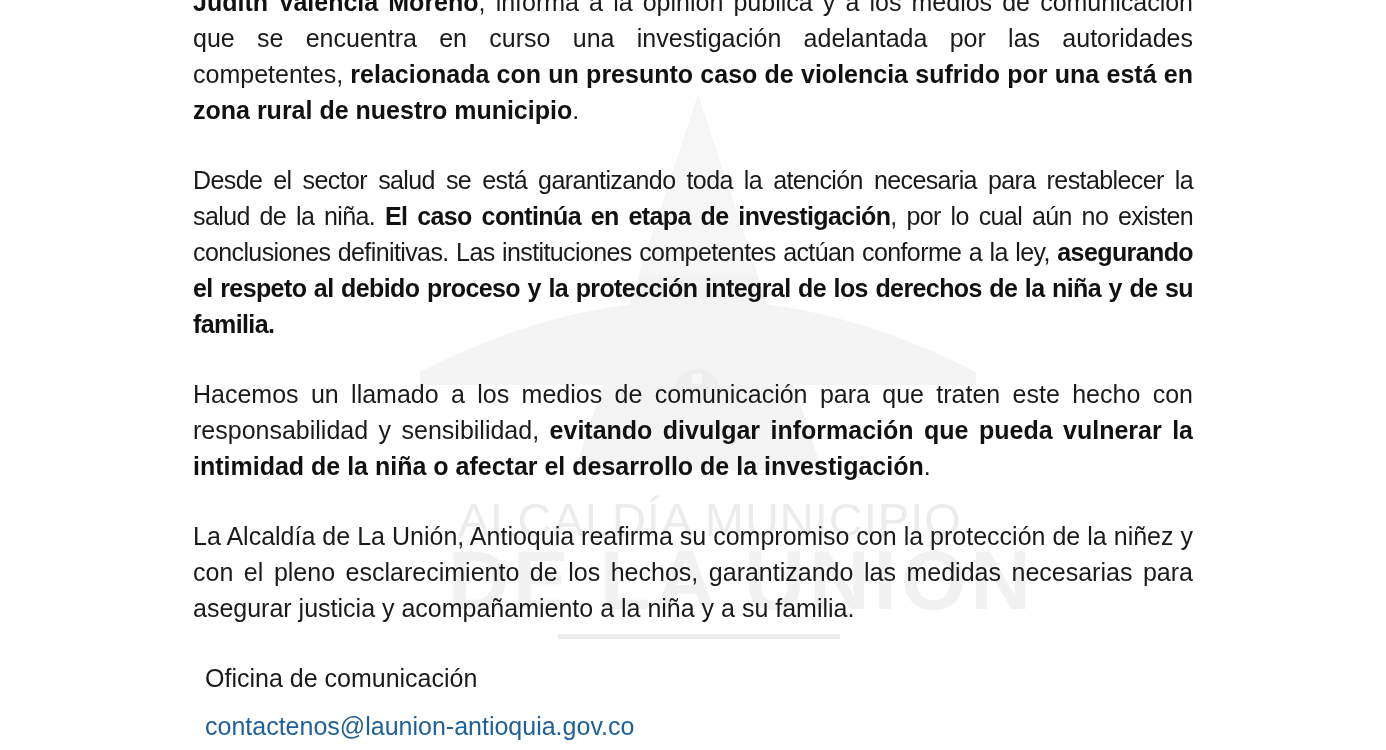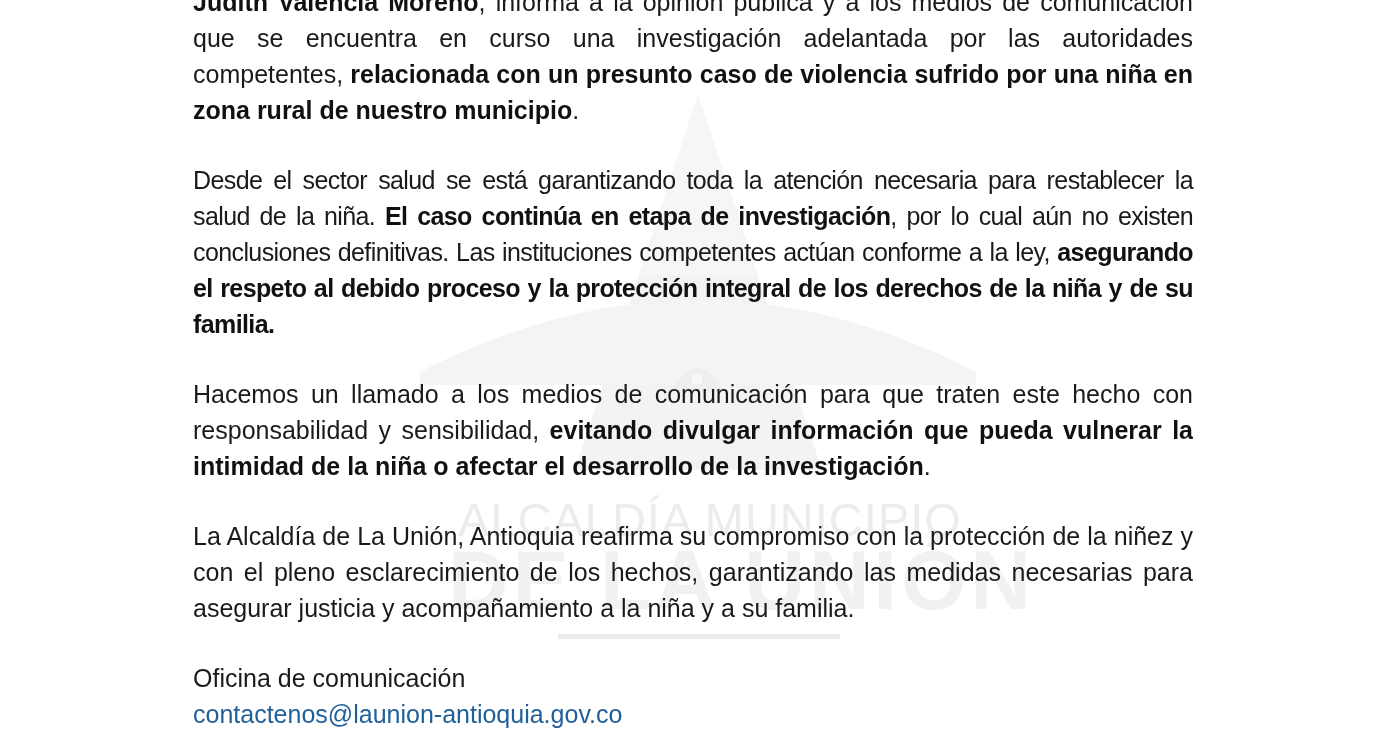--- a/index.html
+++ b/index.html
@@ -76,21 +76,21 @@
     }
     .para b {
       font-weight: bold;
       color: #111111;
     }
     .condensed {
       letter-spacing: -0.6px;
       word-spacing: 0px;
     }
     .sig {
-      margin: 0;
+      margin: 12px;
       line-height: 36px;
     }
     .email {
       color: #1f5f9a;
       text-decoration-color: #1f5f9a;
       cursor: pointer;
     }
   </style>
 </head>
 <body>
@@ -109,21 +109,21 @@
       <rect x="692" y="374" width="10" height="10" fill="#f8f8f8"></rect>
     </svg>
     <div class="wm-text1">ALCALDÍA MUNICIPIO</div>
     <div class="wm-text2">DE LA UNIÓN</div>
     <div class="wm-underline"></div>
   </div>
 
   <div class="doc">
 
     <p class="para">
-      <b>Judith Valencia Moreno</b><span>, informa a la opinión pública y a los medios de comunicación que se encuentra en curso una investigación adelantada por las autoridades competentes, </span><b>relacionada con un presunto caso de violencia sufrido por una niña en zona rural de nuestro municipio</b><span>.</span>
+      <b>Judith Valencia Moreno</b><span>, informa a la opinión pública y a los medios de comunicación que se encuentra en curso una investigación adelantada por las autoridades competentes, </span><b>relacionada con un presunto caso de violencia sufrido por una está en zona rural de nuestro municipio</b><span>.</span>
     </p>
 
     <p class="para condensed">
       <span>Desde el sector salud se está garantizando toda la atención necesaria para restablecer la salud de la niña. </span><b>El caso continúa en etapa de investigación</b><span>, por lo cual aún no existen conclusiones definitivas. Las instituciones competentes actúan conforme a la ley, </span><b>asegurando el respeto al debido proceso y la protección integral de los derechos de la niña y de su familia.</b>
     </p>
 
     <p class="para">
       <span>Hacemos un llamado a los medios de comunicación para que traten este hecho con responsabilidad y sensibilidad, </span><b>evitando divulgar información que pueda vulnerar la intimidad de la niña o afectar el desarrollo de la investigación</b><span>.</span>
     </p>
 

